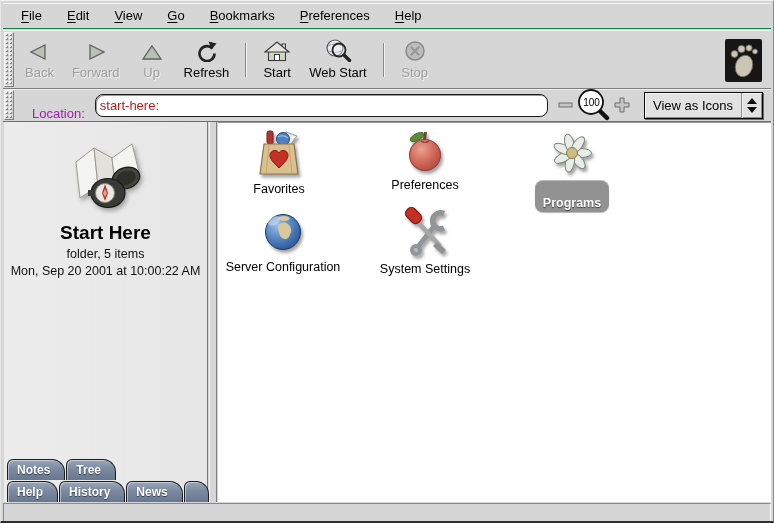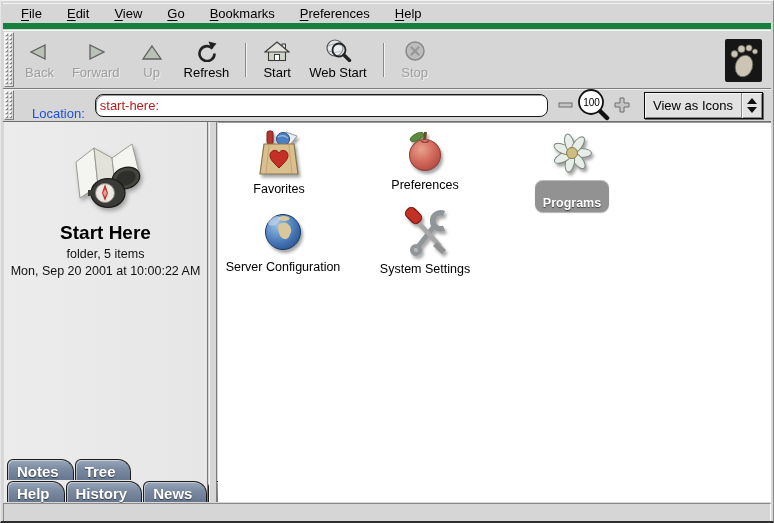--- a/index.html
+++ b/index.html
@@ -8,21 +8,21 @@
     position: relative; width: 774px; height: 523px;
     background:#d6d6d6;
     border-top:1px solid #f2f2f2; border-left:1px solid #e6e6e6;
     border-right:1px solid #8a8a8a; border-bottom:2px solid #2e2e2e;
     overflow:hidden;
   }
   
   #menubar {
     position:absolute; top:2px; left:2px; right:2px; height:26px;
     display:flex; align-items:center; padding-left:12px;
-    background:#d6d6d6; border-bottom:6px solid #15803d;
+    background:#d6d6d6; border-bottom:1px solid #15803d;
     box-shadow: inset 0 1px 0 #f4f4f4;
   }
   .menu-item { font-size:13px; color:#000; padding:4px 6px; margin-right:13px; cursor:default; }
   .menu-item u { text-decoration-thickness:1px; text-underline-offset:2px; }
   
   #toolbar {
     position:absolute; top:29px; left:2px; right:2px; height:59px;
     background:#d6d6d6; display:flex; align-items:center;
     border-top:1px solid #f6f6f6; border-bottom:1px solid #7d7d7d;
   }
@@ -46,21 +46,21 @@
     width:2px; height:34px; margin:0 7px;
     border-left:1px solid #8a8a8a; border-right:1px solid #f2f2f2;
   }
   #throbber { position:absolute; right:9px; top:8px; width:37px; height:43px; }
   
   #locbar {
     position:absolute; top:88px; left:2px; right:2px; height:33px;
     background:#d6d6d6; display:flex; align-items:center;
     border-bottom:1px solid #6e6e6e; box-shadow: inset 0 1px 0 #f0f0f0;
   }
-  #loc-label { font-size:13px; color:#1d4ed8; margin:16px 10px 0 16px; white-space:nowrap; }
+  #loc-label { font-size:13px; color:#a21caf; margin:16px 10px 0 16px; white-space:nowrap; }
   #loc-input {
     flex:1; height:23px; font-family:"Liberation Sans",sans-serif; font-size:13px;
     padding:0 4px; background:#fff; color:#b91c1c;
     border:1px solid #1a1a1a;
     box-shadow: inset 1px 1px 0 #9a9a9a;
     border-radius:8px; outline:none;
   }
   .zoom-ctl { display:flex; align-items:center; margin:0 4px 0 10px; }
   #zoom-indicator { position:relative; width:36px; height:32px; margin:0 2px; }
   #zoom-level {
@@ -100,21 +100,21 @@
   #sb-icon { display:block; margin:12px auto 0 auto; filter:drop-shadow(2px 3px 2px rgba(0,0,0,.3)); }
   #sb-title { text-align:center; font-size:19px; font-weight:bold; color:#000; margin-top:2px; }
   .sb-line { text-align:center; font-size:12.5px; color:#111; margin-top:3px; }
   #sb-tabs { position:absolute; bottom:0; left:0; right:0; }
   .tab-row { display:flex; align-items:flex-end; padding-left:3px; height:22px; }
   .sb-tab {
     height:21px; padding:3px 14px 14px 9px; margin-right:1px;
     background:linear-gradient(180deg,#9aa7b9 0%, #7b8aa1 45%, #67778f 100%);
     border:1px solid #1c1c1c; border-bottom:none;
     border-radius:6px 13px 0 0;
-    color:#fff; font-size:15px; font-weight:bold; text-shadow:0 1px 1px rgba(0,0,0,.55);
+    color:#fff; font-size:12px; font-weight:bold; text-shadow:0 1px 1px rgba(0,0,0,.55);
     box-shadow: inset 1px 1px 0 rgba(255,255,255,.45);
     cursor:default; white-space:nowrap;
   }
   .sb-tab.filler { flex:1; margin-right:2px; }
   
   .icon-item { position:absolute; width:150px; display:flex; flex-direction:column; align-items:center; cursor:default; }
   .icon-item svg { filter:drop-shadow(2px 3px 1.5px rgba(0,0,0,.35)); }
   .icon-label { font-size:12.5px; color:#000; margin-top:5px; white-space:nowrap; }
   .icon-label.selected {
     background:#929292; color:#fff; font-weight:bold;

